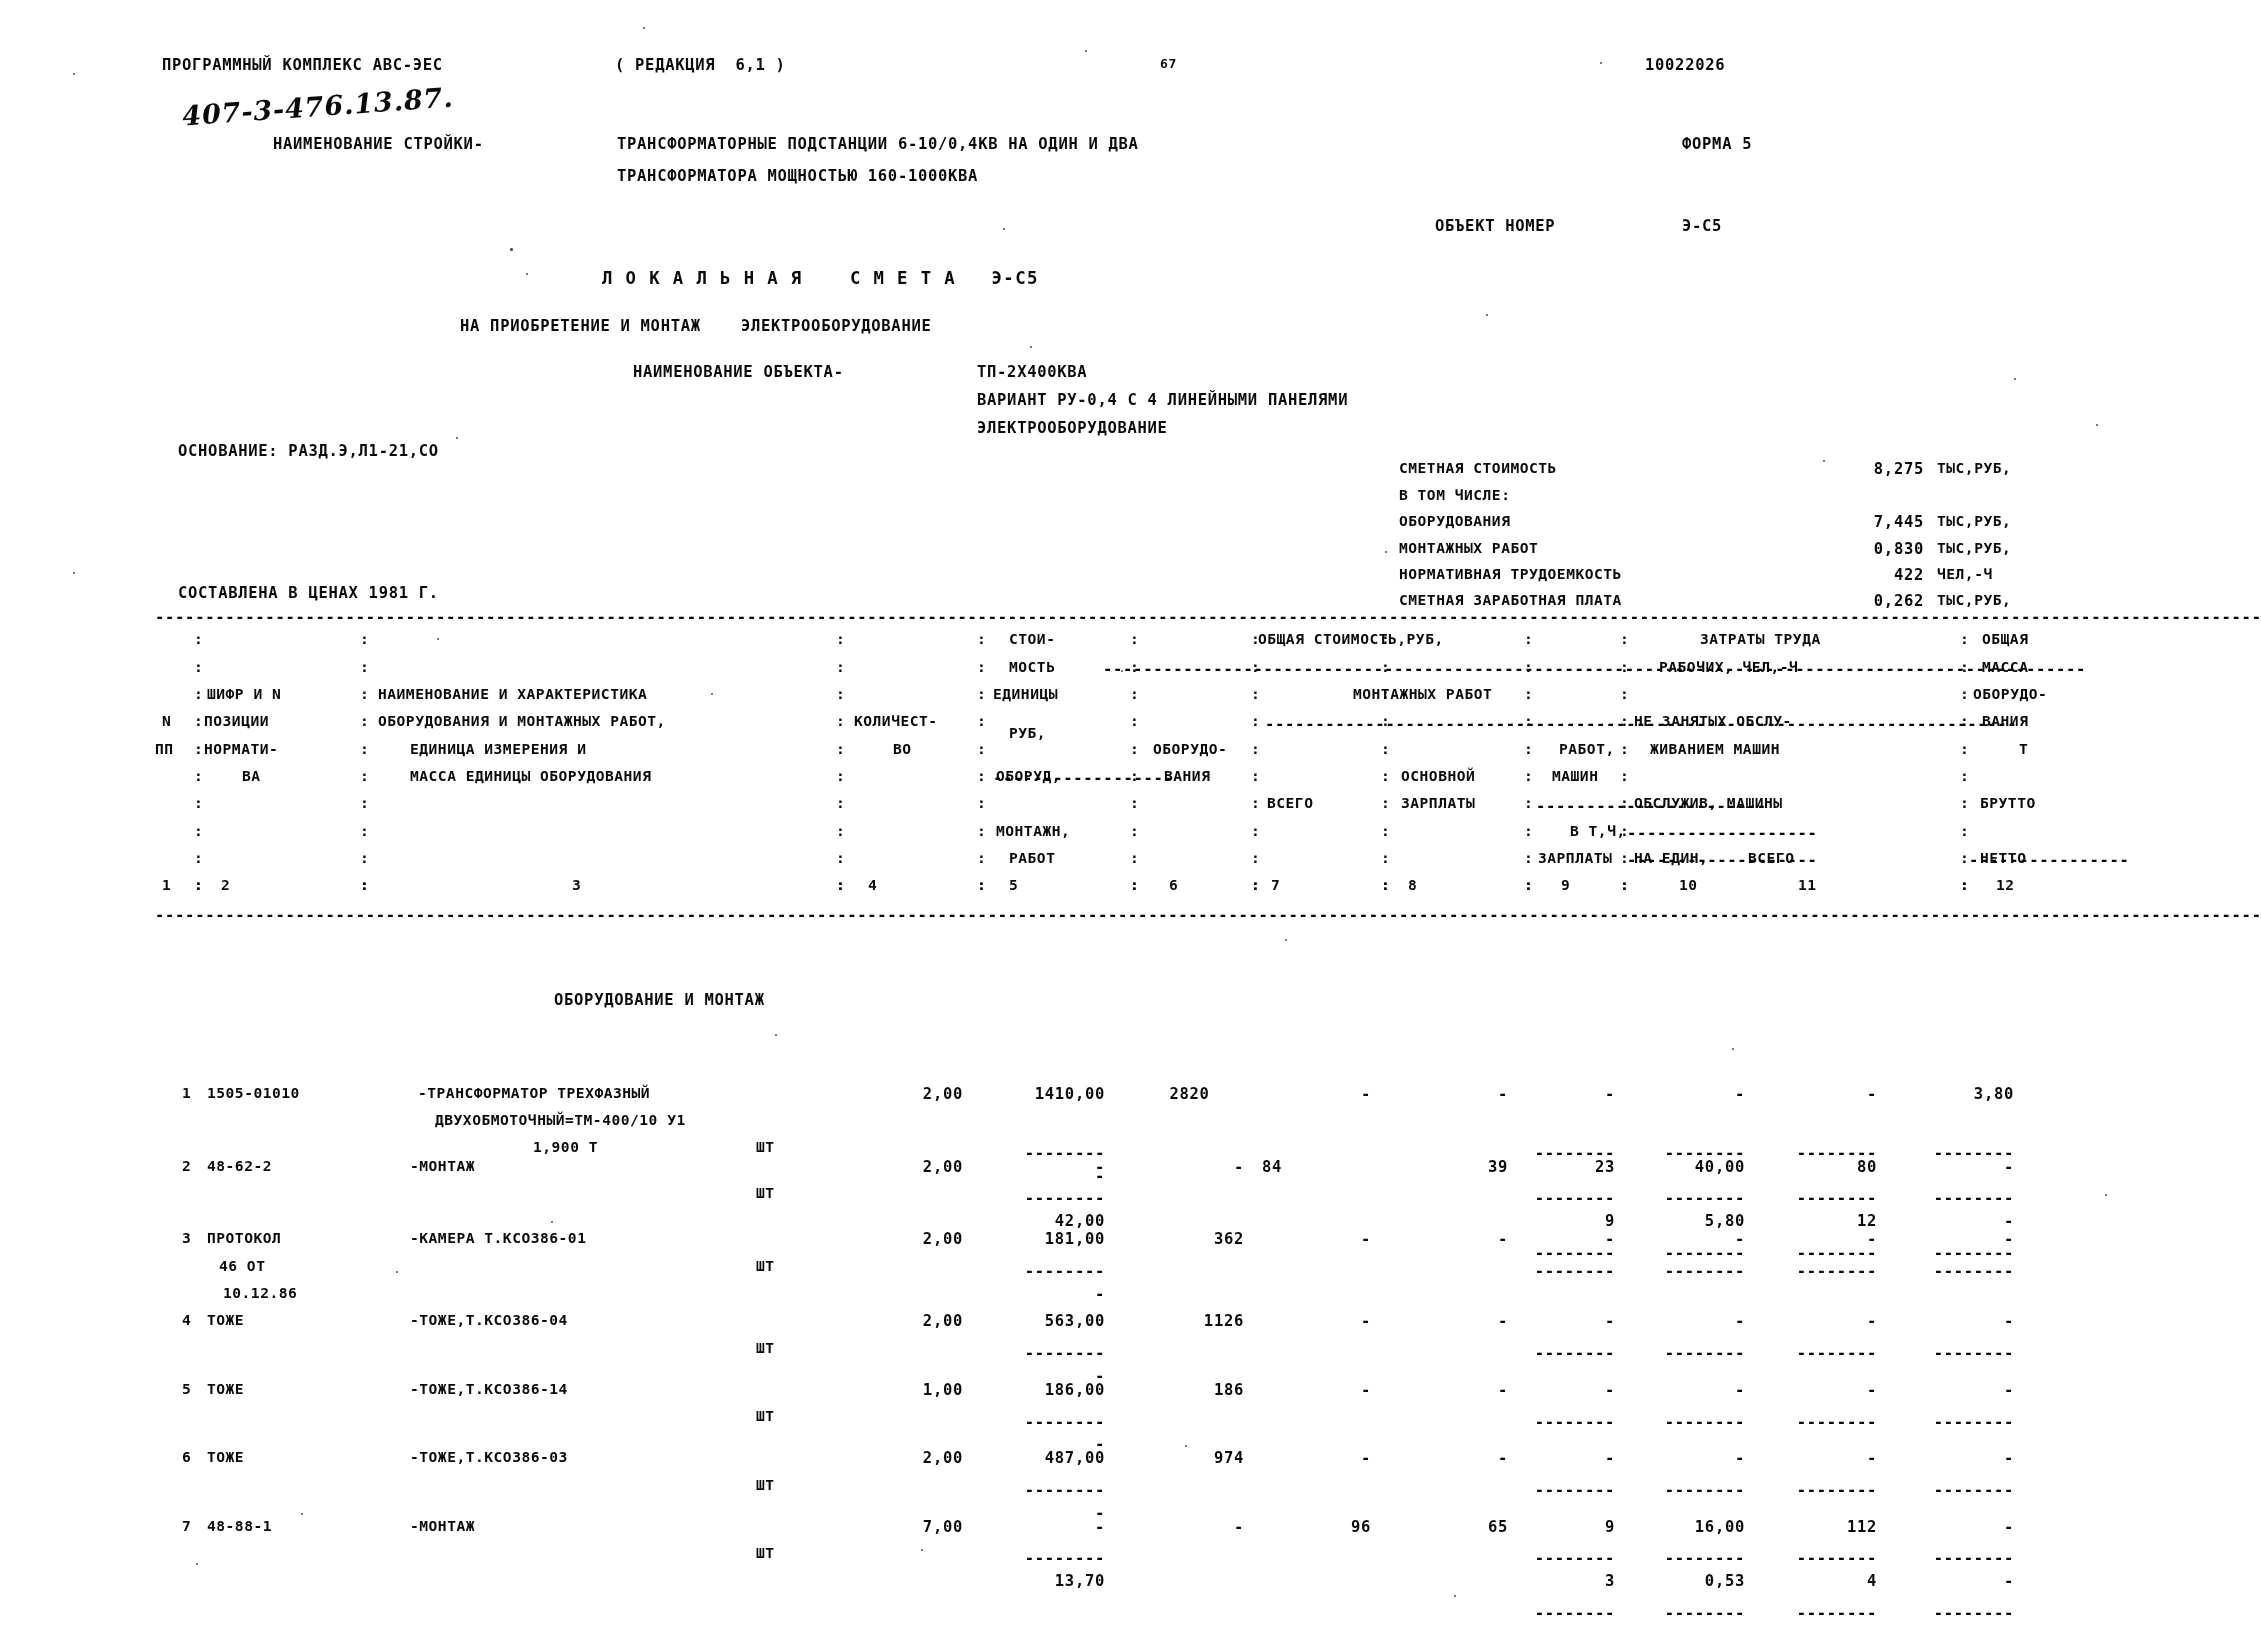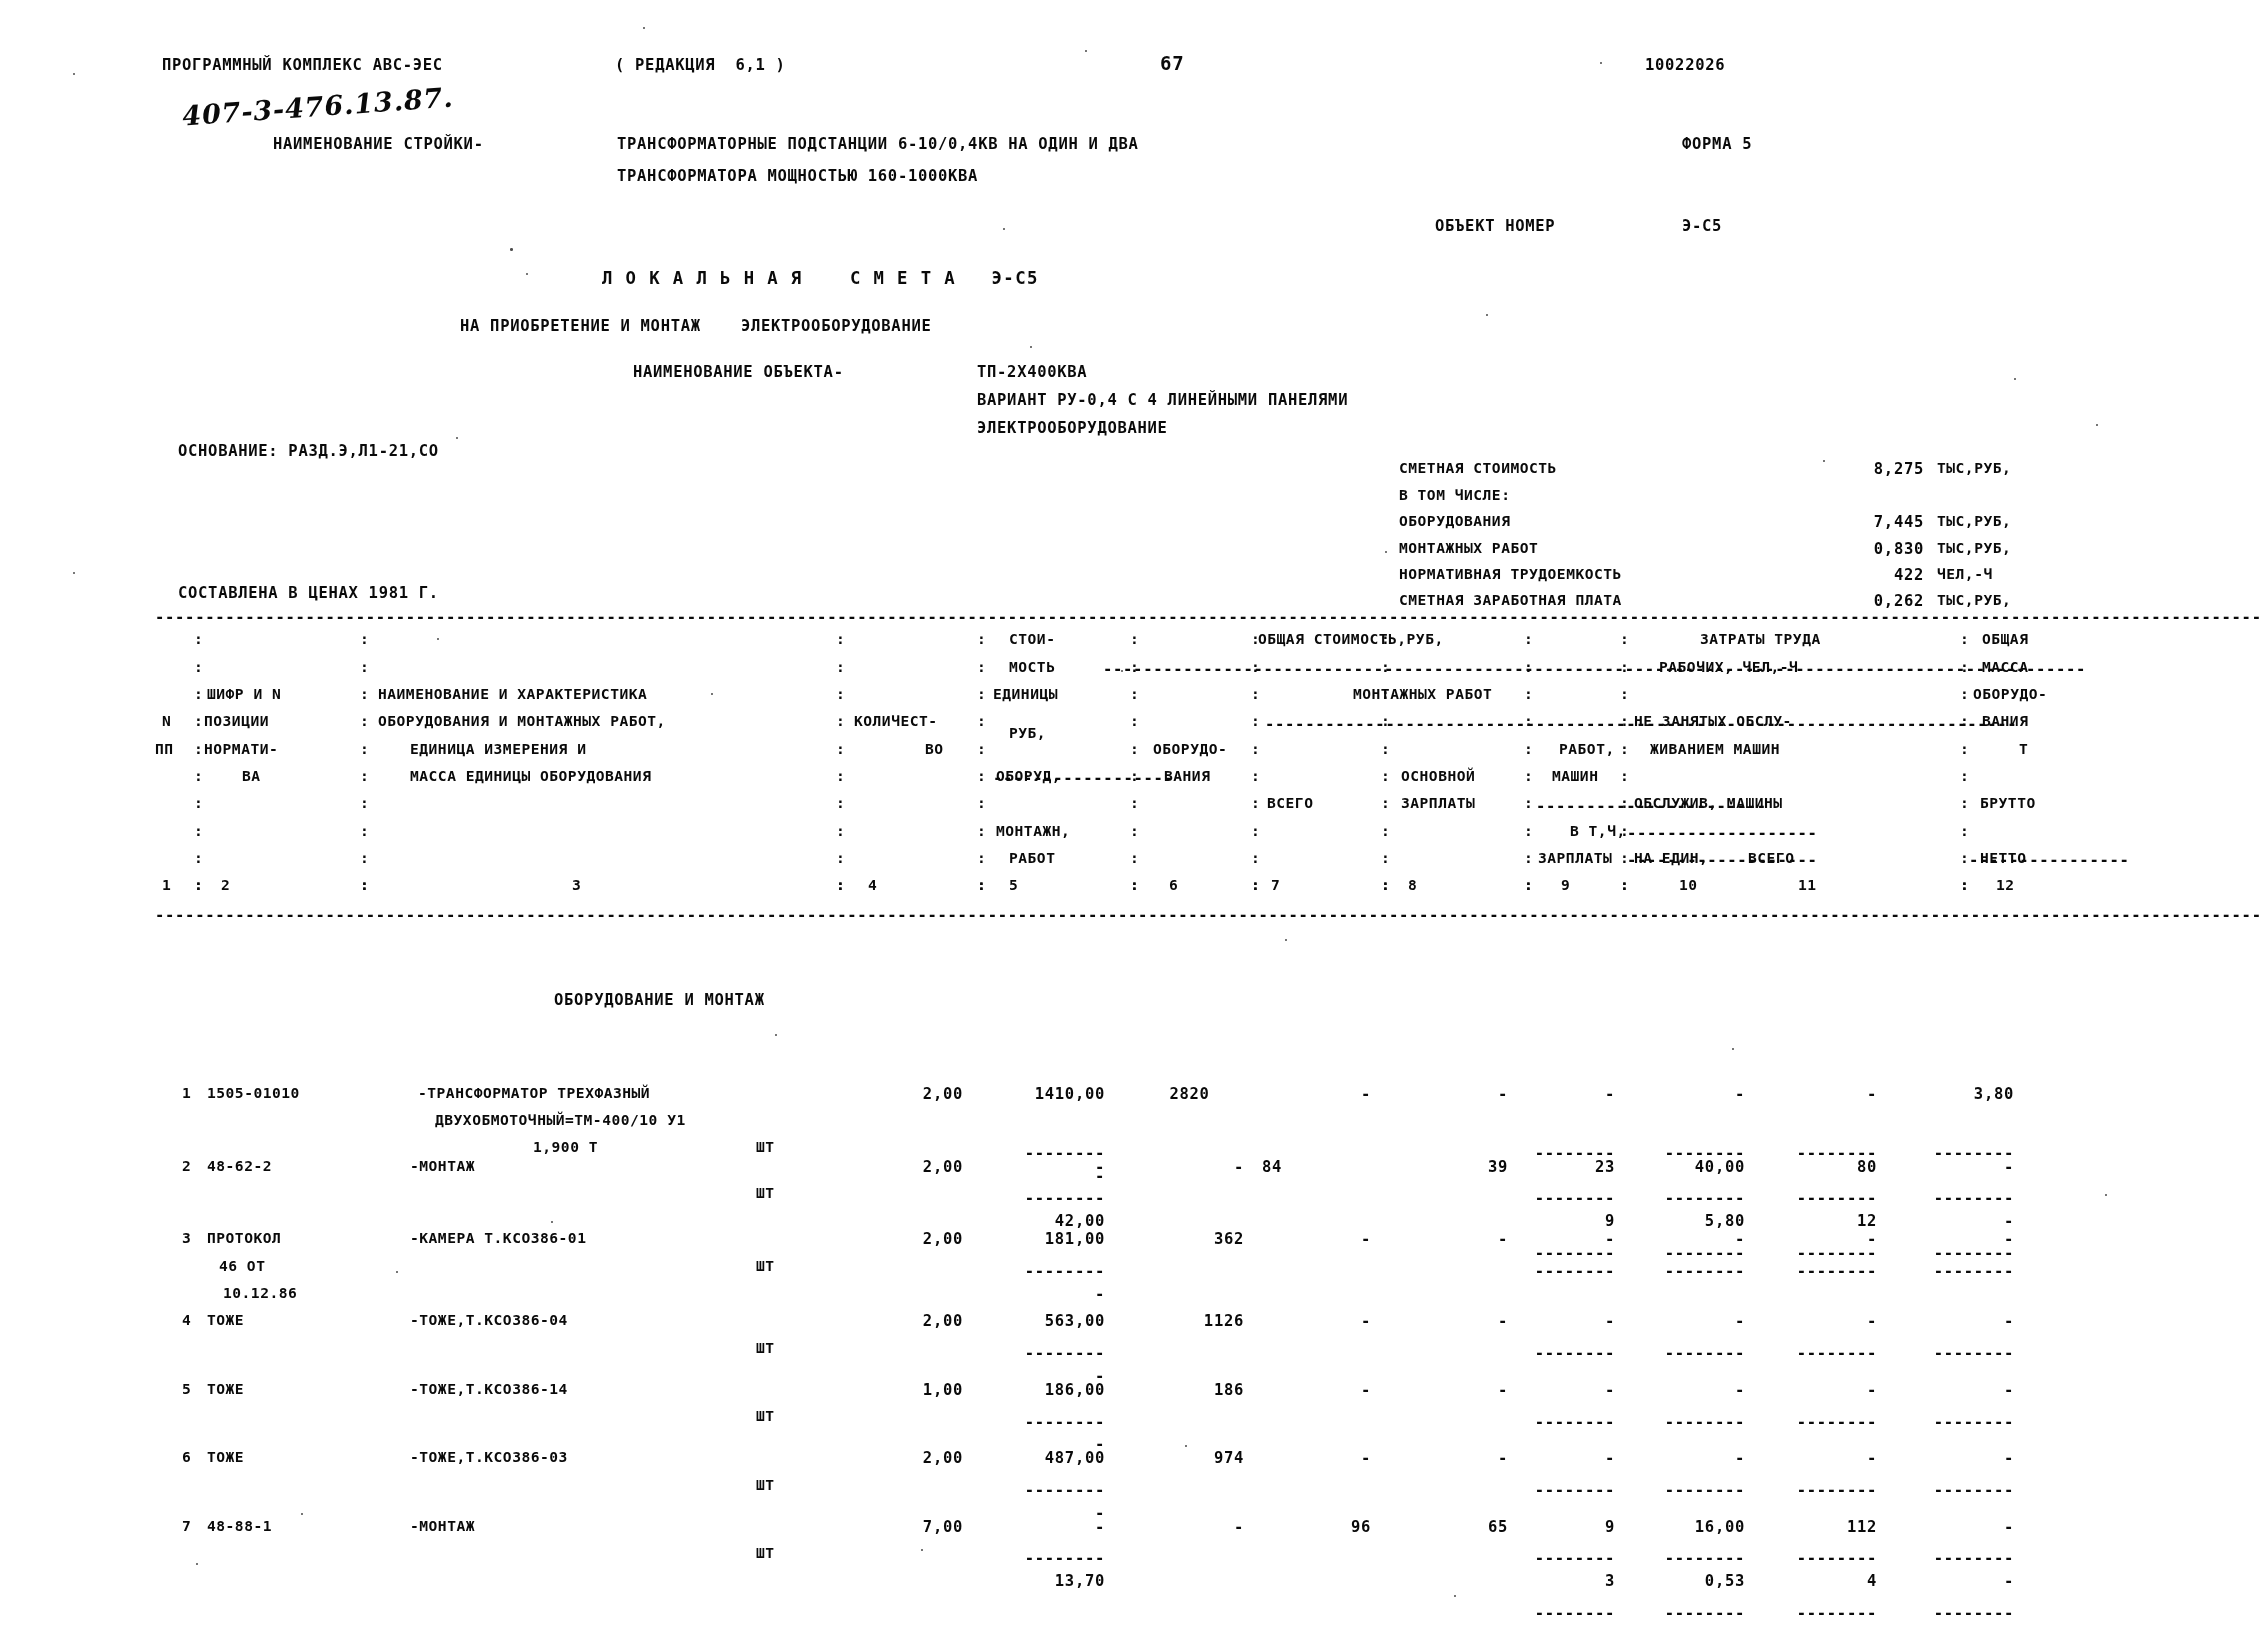--- a/index.html
+++ b/index.html
@@ -21,21 +21,21 @@
   .num{position:absolute;white-space:pre;font-weight:700;font-size:15.5px;letter-spacing:0.7px;text-align:right;}
   .speck{position:absolute;background:#111;border-radius:50%;opacity:.75;}
 </style>
 </head>
 <body>
 
 <div class="page">
 
   <div class="t" style="left:162px;top:58px;">ПРОГРАММНЫЙ КОМПЛЕКС АВС-ЭЕС</div>
   <div class="t" style="left:615px;top:58px;">( РЕДАКЦИЯ  6,1 )</div>
-  <div class="t" style="left:1160px;top:56px;font-size:19px;">67</div>
+  <div class="t" style="left:1160px;top:56px;font-size:13px;">67</div>
   <div class="t" style="left:1645px;top:58px;">10022026</div>
 
   <div class="hand" style="left:182px;top:91px;">407-3-476.13.87.</div>
 
   <div class="t" style="left:273px;top:137px;">НАИМЕНОВАНИЕ СТРОЙКИ-</div>
   <div class="t" style="left:617px;top:137px;">ТРАНСФОРМАТОРНЫЕ ПОДСТАНЦИИ 6-10/0,4КВ НА ОДИН И ДВА</div>
   <div class="t" style="left:617px;top:169px;">ТРАНСФОРМАТОРА МОЩНОСТЬЮ 160-1000КВА</div>
   <div class="t" style="left:1682px;top:137px;">ФОРМА 5</div>
 
   <div class="t" style="left:1435px;top:219px;">ОБЪЕКТ НОМЕР</div>
@@ -183,21 +183,21 @@
   <div class="t sm" style="left:204px;top:713px;">ПОЗИЦИИ</div>
   <div class="t sm" style="left:204px;top:741px;">НОРМАТИ-</div>
   <div class="t sm" style="left:242px;top:768px;">ВА</div>
 
   <div class="t sm" style="left:378px;top:686px;">НАИМЕНОВАНИЕ И ХАРАКТЕРИСТИКА</div>
   <div class="t sm" style="left:378px;top:713px;">ОБОРУДОВАНИЯ И МОНТАЖНЫХ РАБОТ,</div>
   <div class="t sm" style="left:410px;top:741px;">ЕДИНИЦА ИЗМЕРЕНИЯ И</div>
   <div class="t sm" style="left:410px;top:768px;">МАССА ЕДИНИЦЫ ОБОРУДОВАНИЯ</div>
 
   <div class="t sm" style="left:854px;top:713px;">КОЛИЧЕСТ-</div>
-  <div class="t sm" style="left:893px;top:741px;margin-left:32px;">ВО</div>
+  <div class="t sm" style="left:893px;top:741px;">ВО</div>
 
   <div class="t sm" style="left:1009px;top:631px;">СТОИ-</div>
   <div class="t sm" style="left:1009px;top:659px;">МОСТЬ</div>
   <div class="t sm" style="left:993px;top:686px;">ЕДИНИЦЫ</div>
   <div class="t sm" style="left:1009px;top:713px;margin-top:12px;">РУБ,</div>
   <div class="t sm" style="left:996px;top:768px;">ОБОРУД,</div>
   <div class="t sm" style="left:996px;top:823px;">МОНТАЖН,</div>
   <div class="t sm" style="left:1009px;top:850px;">РАБОТ</div>
 
   <div class="t sm" style="left:1258px;top:631px;">ОБЩАЯ СТОИМОСТЬ,РУБ,</div>

